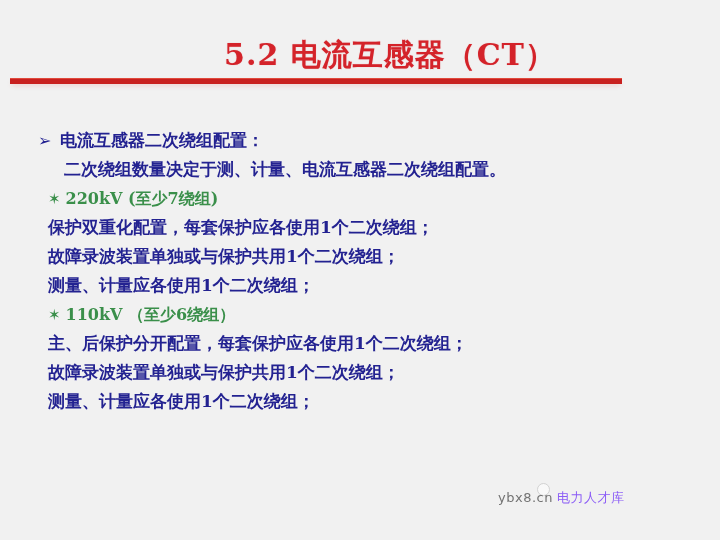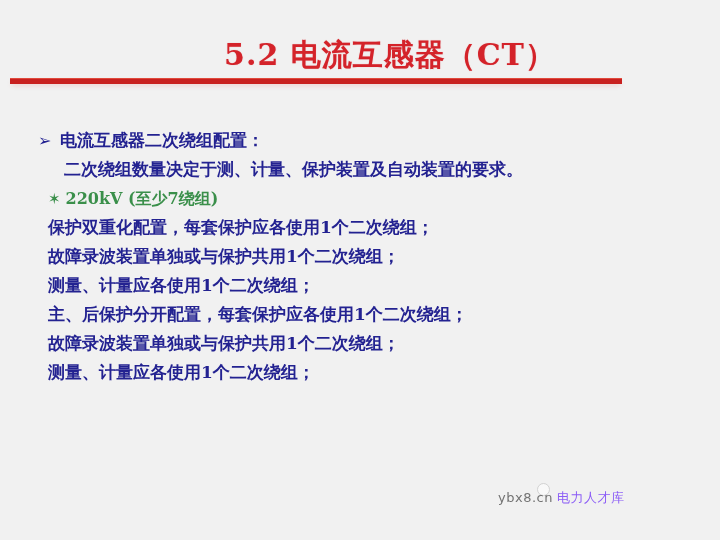--- a/index.html
+++ b/index.html
@@ -150,31 +150,34 @@
 
   <div class="title-rule"></div>
 
   <div class="body-block">
 
     <div class="line with-arrow">
       <span class="bullet-arrow">➢</span><span class="line-text">电流互感器二次绕组配置：</span>
     </div>
 
     <div class="line indent-1">
-      <span class="line-text">二次绕组数量决定于测、计量、保护装置及自动装置的要求。</span>
+      <span class="line-text">二次绕组数量决定于测、计量、电流互感器二次绕组配置。</span>
     </div>
 
     <div class="line green-line">
       <span class="star">✶</span><span class="green-text">220kV  (至少7绕组)</span>
     </div>
 
     <div class="line body-line">保护双重化配置，每套保护应各使用1个二次绕组；</div>
     <div class="line body-line">故障录波装置单独或与保护共用1个二次绕组；</div>
     <div class="line body-line">测量、计量应各使用1个二次绕组；</div>
 
+    <div class="line green-line">
+      <span class="star">✶</span><span class="green-text">110kV （至少6绕组）</span>
+    </div>
 
     <div class="line body-line">主、后保护分开配置，每套保护应各使用1个二次绕组；</div>
     <div class="line body-line">故障录波装置单独或与保护共用1个二次绕组；</div>
     <div class="line body-line">测量、计量应各使用1个二次绕组；</div>
 
   </div>
 
   <div class="wm-sun"></div>
   <div class="watermark">
     <span class="wm-domain">ybx8.cn</span><span class="wm-name">电力人才库</span>

